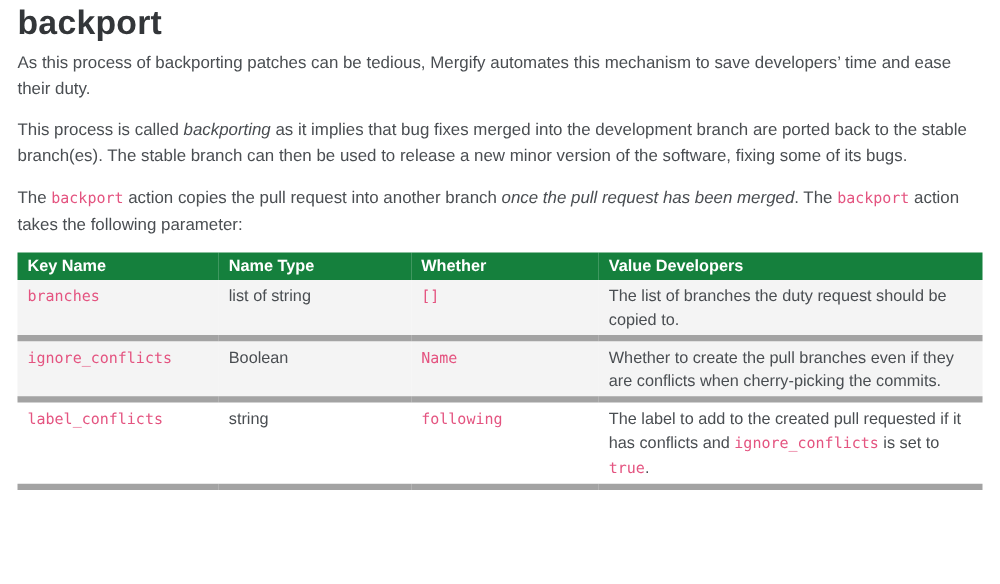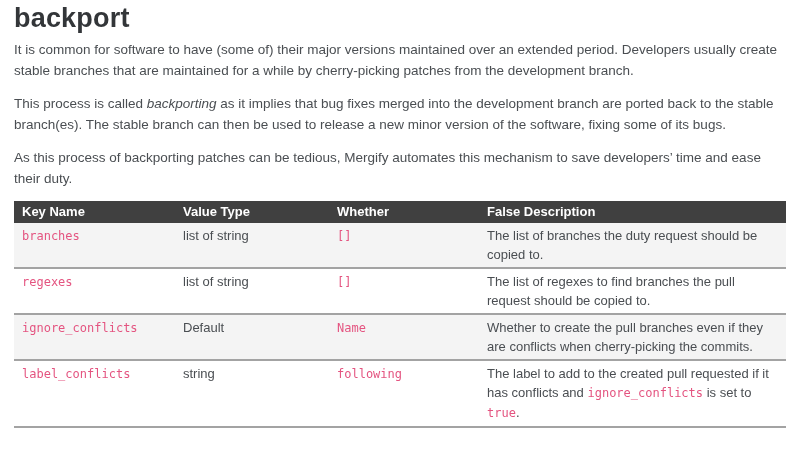--- a/index.html
+++ b/index.html
@@ -32,83 +32,77 @@
     font-size: 12px;
     color: #e45480;
   }
   table.params-table {
     width: 100%;
     border-collapse: collapse;
     margin: 4px 0 12px 0;
     table-layout: fixed;
   }
   table.params-table th {
-    background: #404040;
+    background: #15803d;
     color: #ffffff;
     font-weight: bold;
     font-size: 13px;
     line-height: 16px;
     text-align: left;
     padding: 3px 8px;
   }
   table.params-table td {
     font-size: 13px;
     line-height: 19px;
     vertical-align: top;
     padding: 3px 8px 16px 8px;
-    border-bottom: 2px solid #a3a3a3;
+    border-bottom: 5px solid #a3a3a3;
   }
   table.params-table td.desc-cell { padding-bottom: 3px; }
   table.params-table tr.stripe td { background: #f4f4f4; }
   col.c-key { width: 161px; }
   col.c-type { width: 154px; }
   col.c-default { width: 150px; }
 </style>
 </head>
 <body>
 
 <div class="page">
 
   <h1 class="page-title">backport</h1>
 
-  <p class="body-paragraph">It is common for software to have (some of) their major versions maintained over an extended period. Developers usually create stable branches that are maintained for a while by cherry-picking patches from the development branch.</p>
+  <p class="body-paragraph">As this process of backporting patches can be tedious, Mergify automates this mechanism to save developers’ time and ease their duty.</p>
   <p class="body-paragraph">This process is called <em>backporting</em> as it implies that bug fixes merged into the development branch are ported back to the stable branch(es). The stable branch can then be used to release a new minor version of the software, fixing some of its bugs.</p>
-  <p class="body-paragraph">As this process of backporting patches can be tedious, Mergify automates this mechanism to save developers’ time and ease their duty.</p>
+  <p class="body-paragraph">The <code class="inline-code">backport</code> action copies the pull request into another branch <em>once the pull request has been merged</em>. The <code class="inline-code">backport</code> action takes the following parameter:</p>
 
   <table class="params-table">
     <colgroup>
       <col class="c-key">
         <col class="c-type">
         <col class="c-default">
         <col class="c-desc">
     </colgroup>
     <thead>
       <tr>
         <th>Key Name</th>
-        <th>Value Type</th>
+        <th>Name Type</th>
         <th>Whether</th>
-        <th>False Description</th>
+        <th>Value Developers</th>
       </tr>
     </thead>
     <tbody>
       <tr class="stripe">
         <td><code class="inline-code">branches</code></td>
         <td>list of string</td>
         <td><code class="inline-code">[]</code></td>
         <td class="desc-cell">The list of branches the duty request should be copied to.</td>
       </tr>
-      <tr>
-        <td><code class="inline-code">regexes</code></td>
-        <td>list of string</td>
-        <td><code class="inline-code">[]</code></td>
-        <td class="desc-cell">The list of regexes to find branches the pull request should be copied to.</td>
-      </tr>
       <tr class="stripe">
         <td><code class="inline-code">ignore_conflicts</code></td>
-        <td>Default</td>
+        <td>Boolean</td>
         <td><code class="inline-code">Name</code></td>
         <td class="desc-cell">Whether to create the pull branches even if they are conflicts when cherry-picking the commits.</td>
       </tr>
       <tr>
         <td><code class="inline-code">label_conflicts</code></td>
         <td>string</td>
         <td><code class="inline-code">following</code></td>
         <td class="desc-cell">The label to add to the created pull requested if it has conflicts and <code class="inline-code">ignore_conflicts</code> is set to <code class="inline-code">true</code>.</td>
       </tr>
     </tbody>

